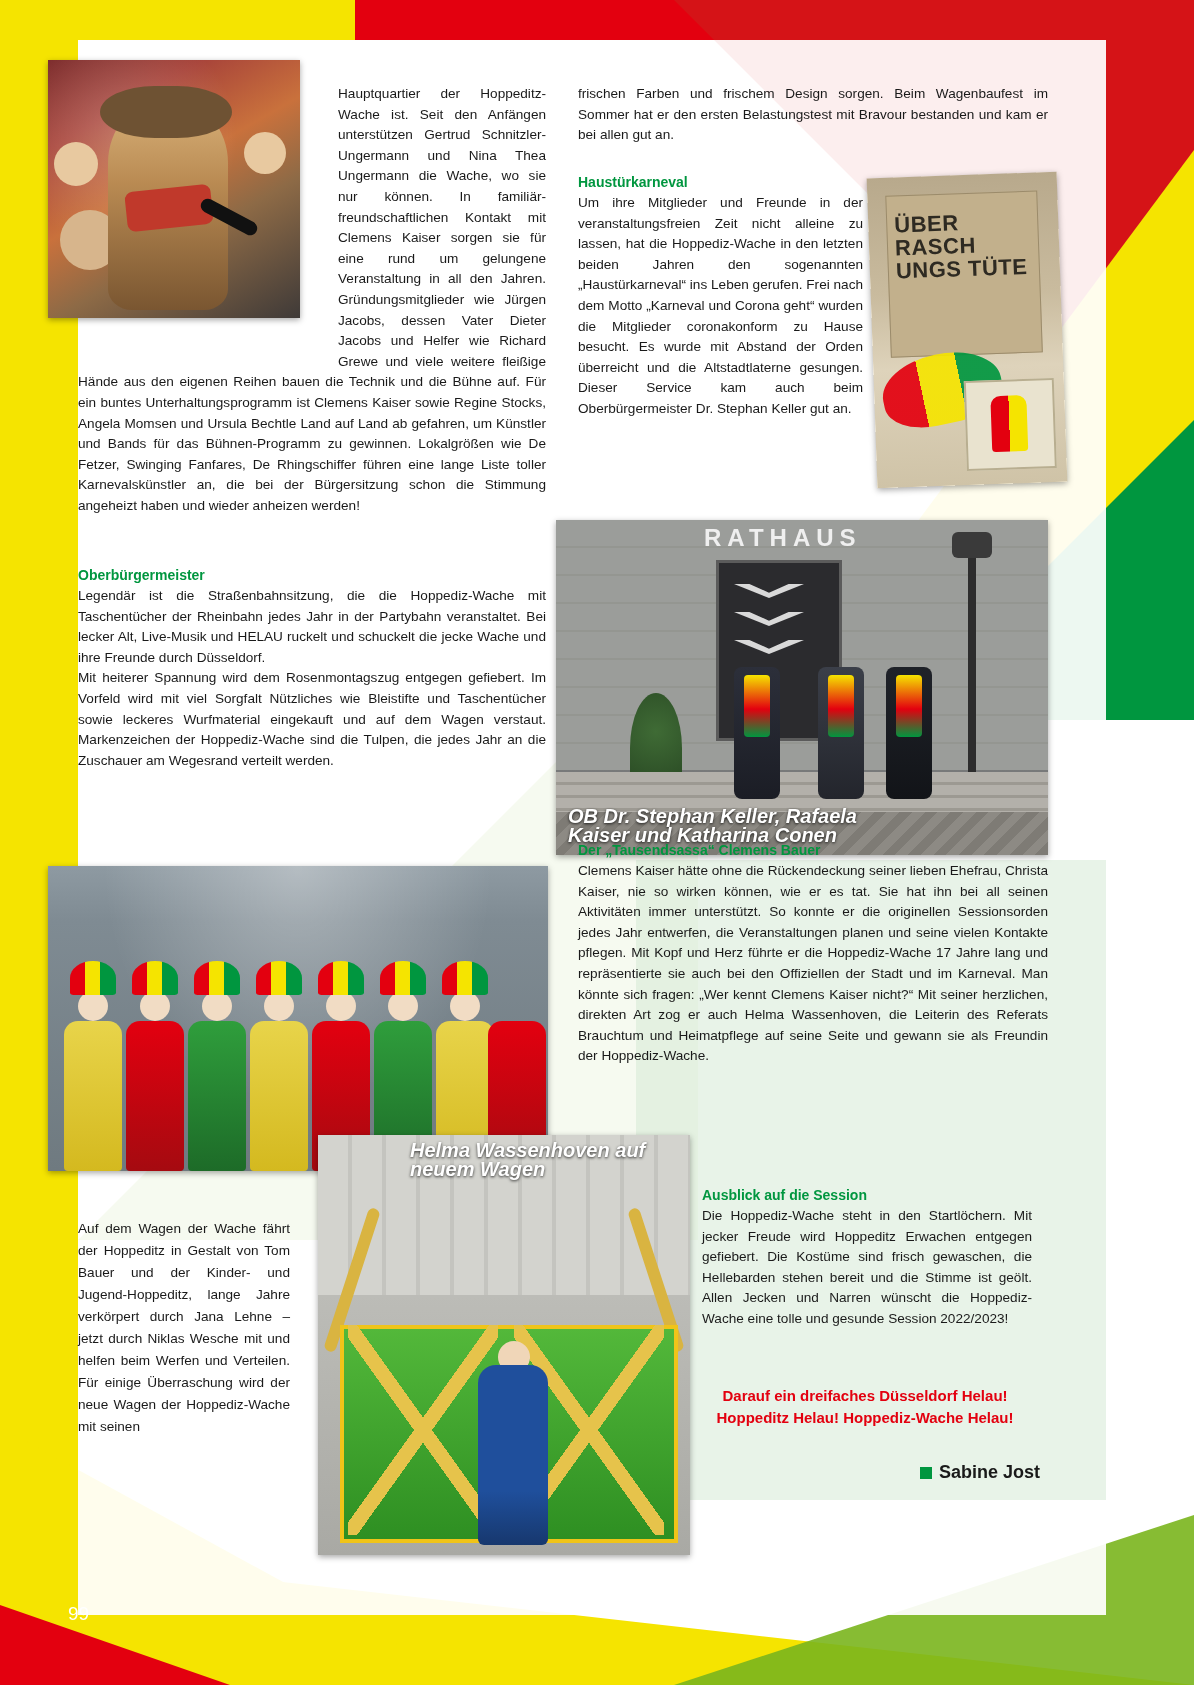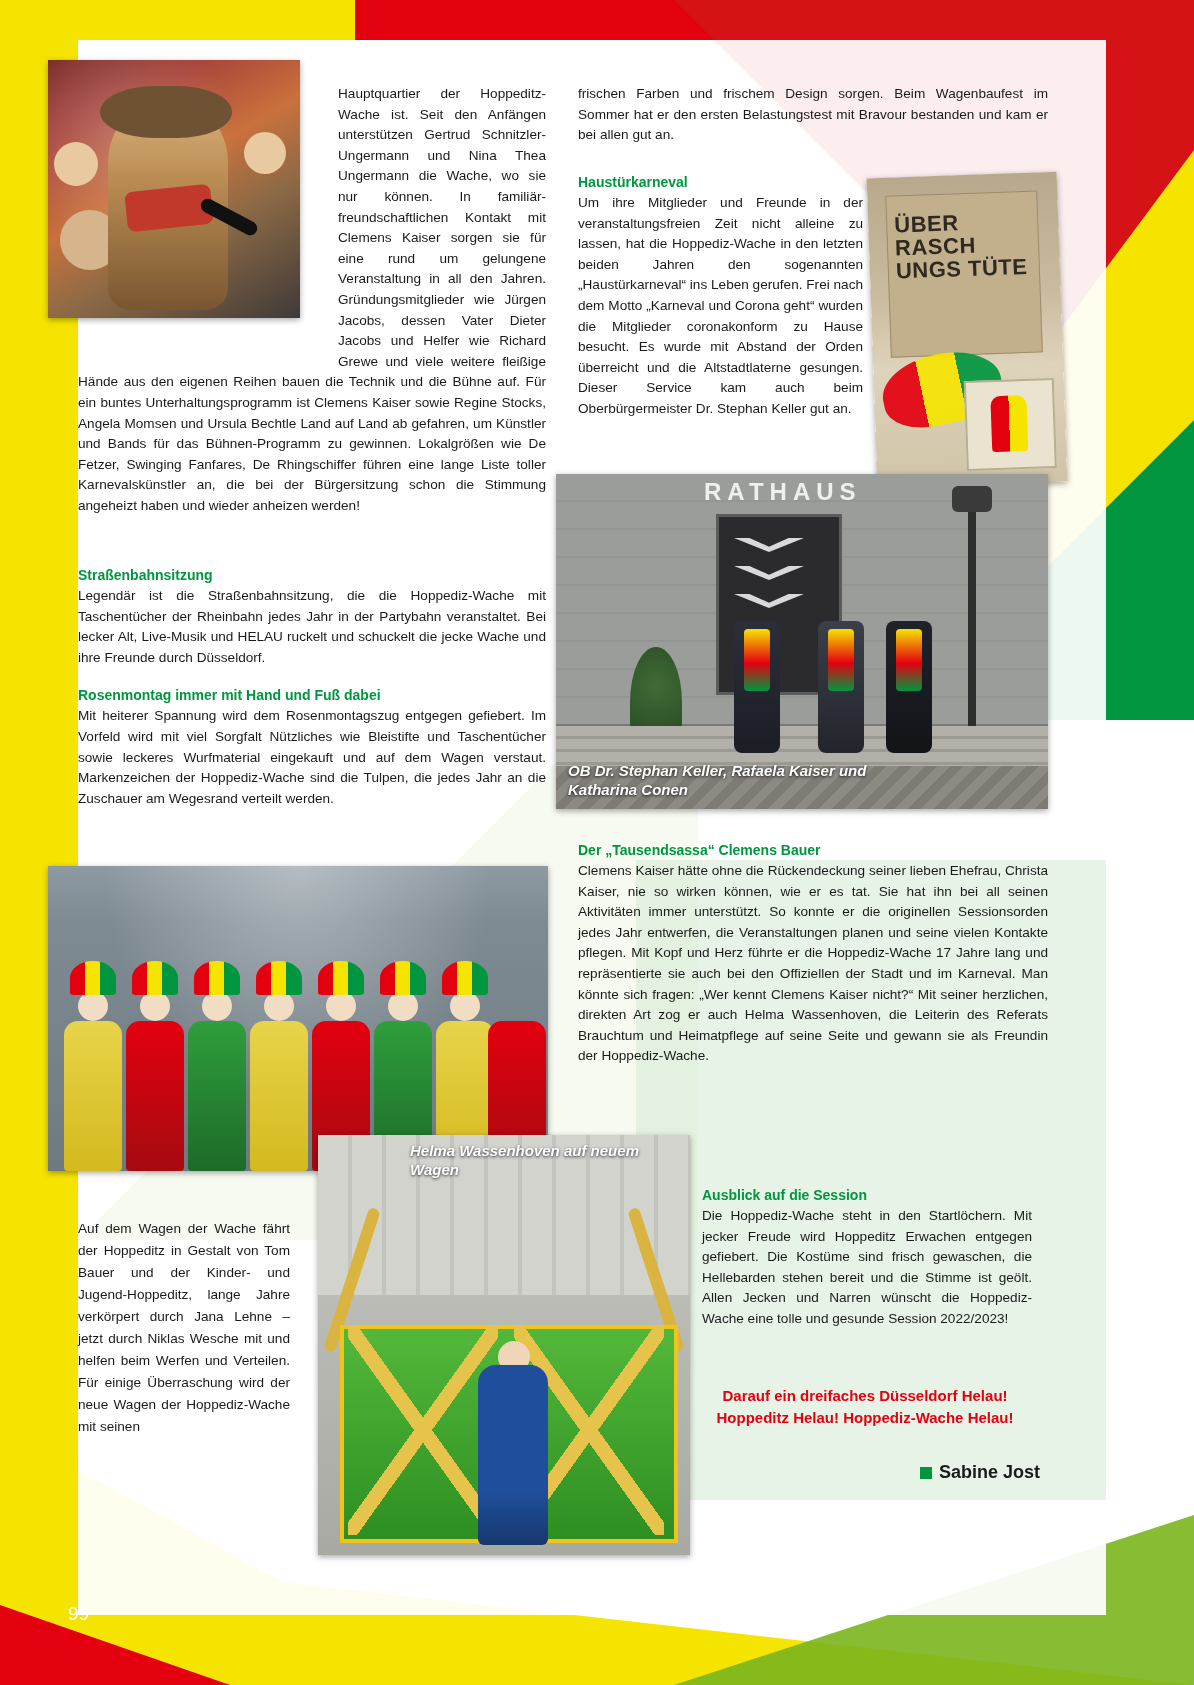--- a/index.html
+++ b/index.html
@@ -160,21 +160,21 @@
     position: absolute;
     background: #ccc;
     box-shadow: 0 2px 6px rgba(0,0,0,.35);
     overflow: hidden;
   }
   .photo .cap {
     position: absolute;
     color: #ffffff;
     font-style: italic;
     font-weight: bold;
-    font-size: 15px;
+    font-size: 20px;
     line-height: 19px;
     text-shadow: 0 1px 3px rgba(0,0,0,.8);
   }
 
   
   #photo-hoppeditz-wache {
     left: 48px; top: 60px; width: 252px; height: 258px;
     background:
       radial-gradient(circle at 30% 30%, rgba(255,255,255,.22), transparent 45%),
       linear-gradient(150deg, #7c2b2b 0%, #a8443a 22%, #c9713c 45%, #8d6a46 65%, #3f3a38 100%);
@@ -234,21 +234,21 @@
     background:#e9e3cf; border:2px solid #b8ae90;
   }
   #photo-ueberraschungstuete .card .jester {
     position:absolute; left:24px; top:14px; width:36px; height:56px;
     background:linear-gradient(90deg,#e3000f 0 50%, #f5e400 50% 100%);
     border-radius:10px 10px 4px 4px;
   }
 
   
   #photo-rathaus {
-    left: 556px; top: 474px; width: 492px; height: 335px;
+    left: 556px; top: 520px; width: 492px; height: 335px;
     background:
       linear-gradient(180deg,#9aa2a6 0%, #8b9196 48%, #7d7f80 60%, #6f6f6f 100%);
   }
   #photo-rathaus .wall {
     position:absolute; left:0; top:0; width:492px; height:250px;
     background: repeating-linear-gradient(180deg,#9b9d9a 0 26px,#949691 26px 28px);
   }
   #photo-rathaus .sign {
     position:absolute; left:148px; top:4px; width:220px; height:32px;
     color:#efefef; font-size:24px; letter-spacing:6px; font-weight:bold;
@@ -495,23 +495,22 @@
     <div class="woman"></div>
     <div class="cap">Helma Wassenhoven auf neuem Wagen</div>
   </div>
 
   <div class="col" id="col-left-top" style="left:78px; top:84px; width:468px;">
     <div class="wrap-left"></div>
     <p>Hauptquartier der Hoppeditz-Wache ist. Seit den Anfängen unterstützen Gertrud Schnitzler-Ungermann und Nina Thea Ungermann die Wache, wo sie nur können. In familiär-freundschaftlichen Kontakt mit Clemens Kaiser sorgen sie für eine rund um gelungene Veranstaltung in all den Jahren. Gründungsmitglieder wie Jürgen Jacobs, dessen Vater Dieter Jacobs und Helfer wie Richard Grewe und viele weitere fleißige Hände aus den eigenen Reihen bauen die Technik und die Bühne auf. Für ein buntes Unterhaltungsprogramm ist Clemens Kaiser sowie Regine Stocks, Angela Momsen und Ursula Bechtle Land auf Land ab gefahren, um Künstler und Bands für das Bühnen-Programm zu gewinnen. Lokalgrößen wie De Fetzer, Swinging Fanfares, De Rhingschiffer führen eine lange Liste toller Karnevalskünstler an, die bei der Bürgersitzung schon die Stimmung angeheizt haben und wieder anheizen werden!</p>
   </div>
 
   <div class="col" style="left:78px; top:565px; width:468px;">
-    <h3 class="sub">Straßenbahnsitzung</h3>
+    <h3 class="sub">Oberbürgermeister</h3>
     <p>Legendär ist die Straßenbahnsitzung, die die Hoppediz-Wache mit Taschentücher der Rheinbahn jedes Jahr in der Partybahn veranstaltet. Bei lecker Alt, Live-Musik und HELAU ruckelt und schuckelt die jecke Wache und ihre Freunde durch Düsseldorf.</p>
-    <h3 class="sub">Rosenmontag immer mit Hand und Fuß dabei</h3>
     <p>Mit heiterer Spannung wird dem Rosenmontagszug entgegen gefiebert. Im Vorfeld wird mit viel Sorgfalt Nützliches wie Bleistifte und Taschentücher sowie leckeres Wurfmaterial eingekauft und auf dem Wagen verstaut. Markenzeichen der Hoppediz-Wache sind die Tulpen, die jedes Jahr an die Zuschauer am Wegesrand verteilt werden.</p>
   </div>
 
   <div class="col" style="left:78px; top:1218px; width:212px; line-height:22px;">
     <p>Auf dem Wagen der Wache fährt der Hoppeditz in Gestalt von Tom Bauer und der Kinder- und Jugend-Hoppeditz, lange Jahre verkörpert durch Jana Lehne – jetzt durch Niklas Wesche mit und helfen beim Werfen und Verteilen. Für einige Überraschung wird der neue Wagen der Hoppediz-Wache mit seinen</p>
   </div>
 
   <div class="col" style="left:578px; top:84px; width:470px;">
     <p>frischen Farben und frischem Design sorgen. Beim Wagenbaufest im Sommer hat er den ersten Belastungstest mit Bravour bestanden und kam er bei allen gut an.</p>
   </div>

